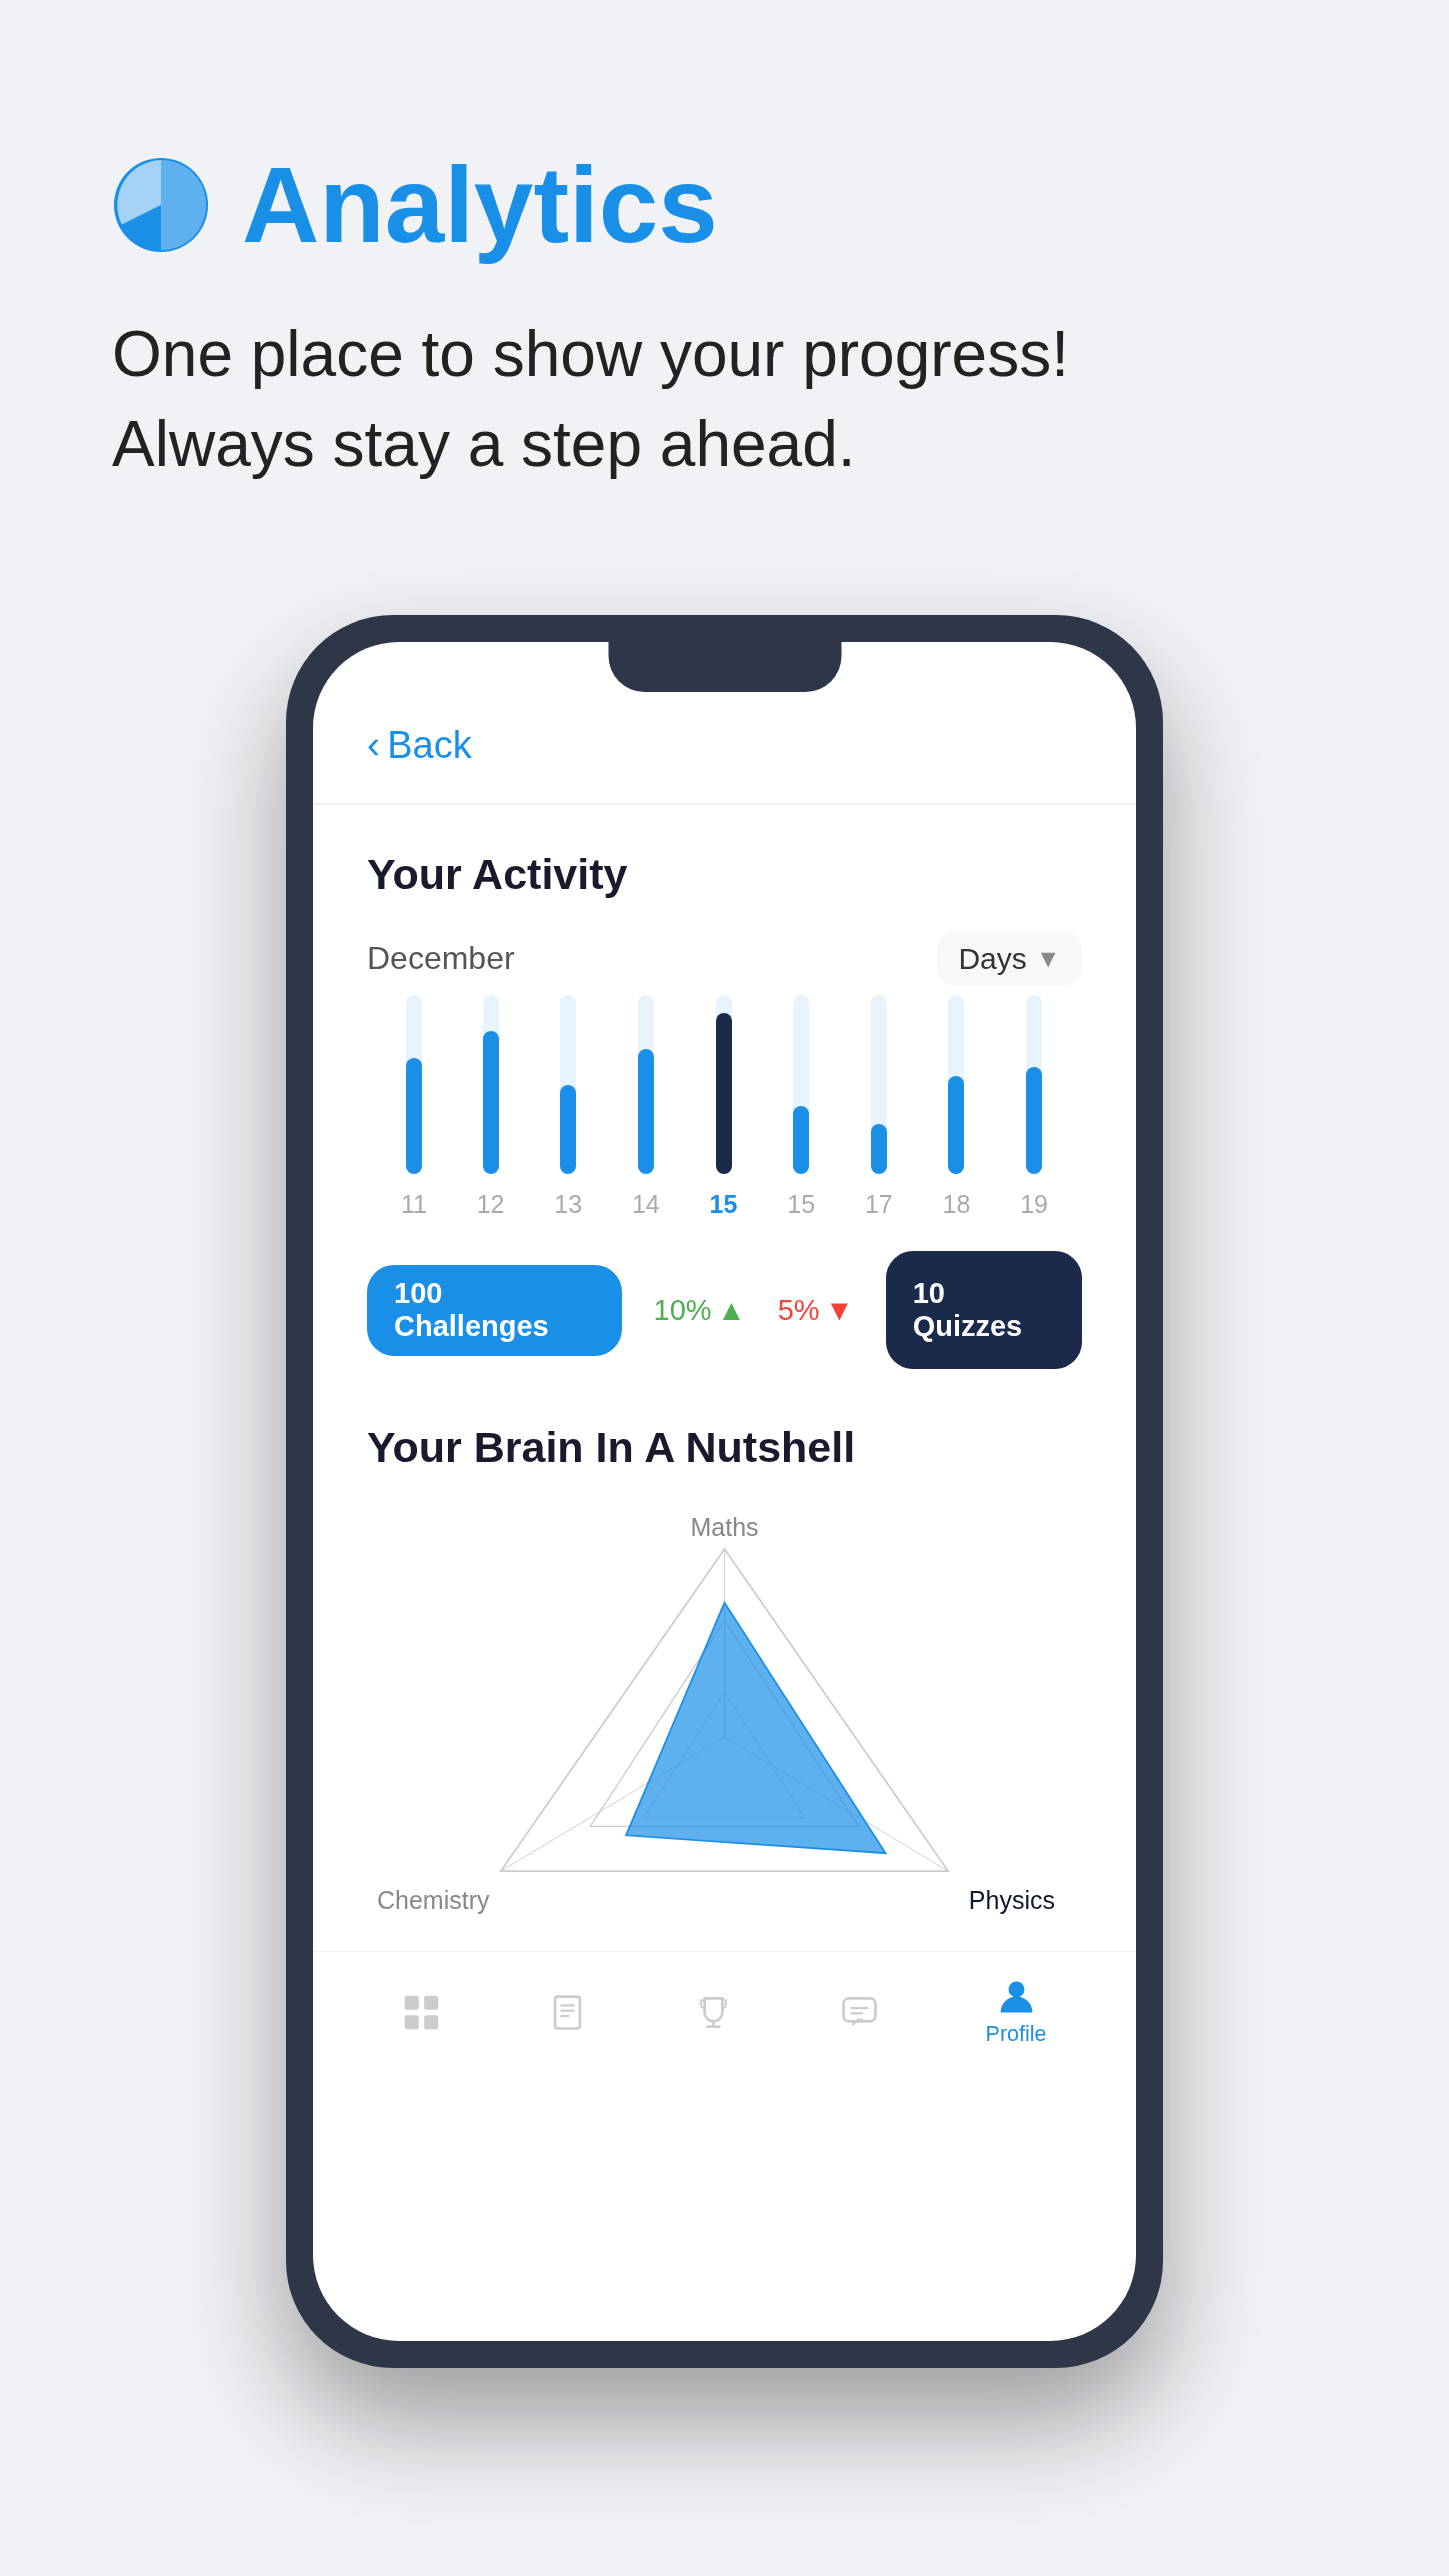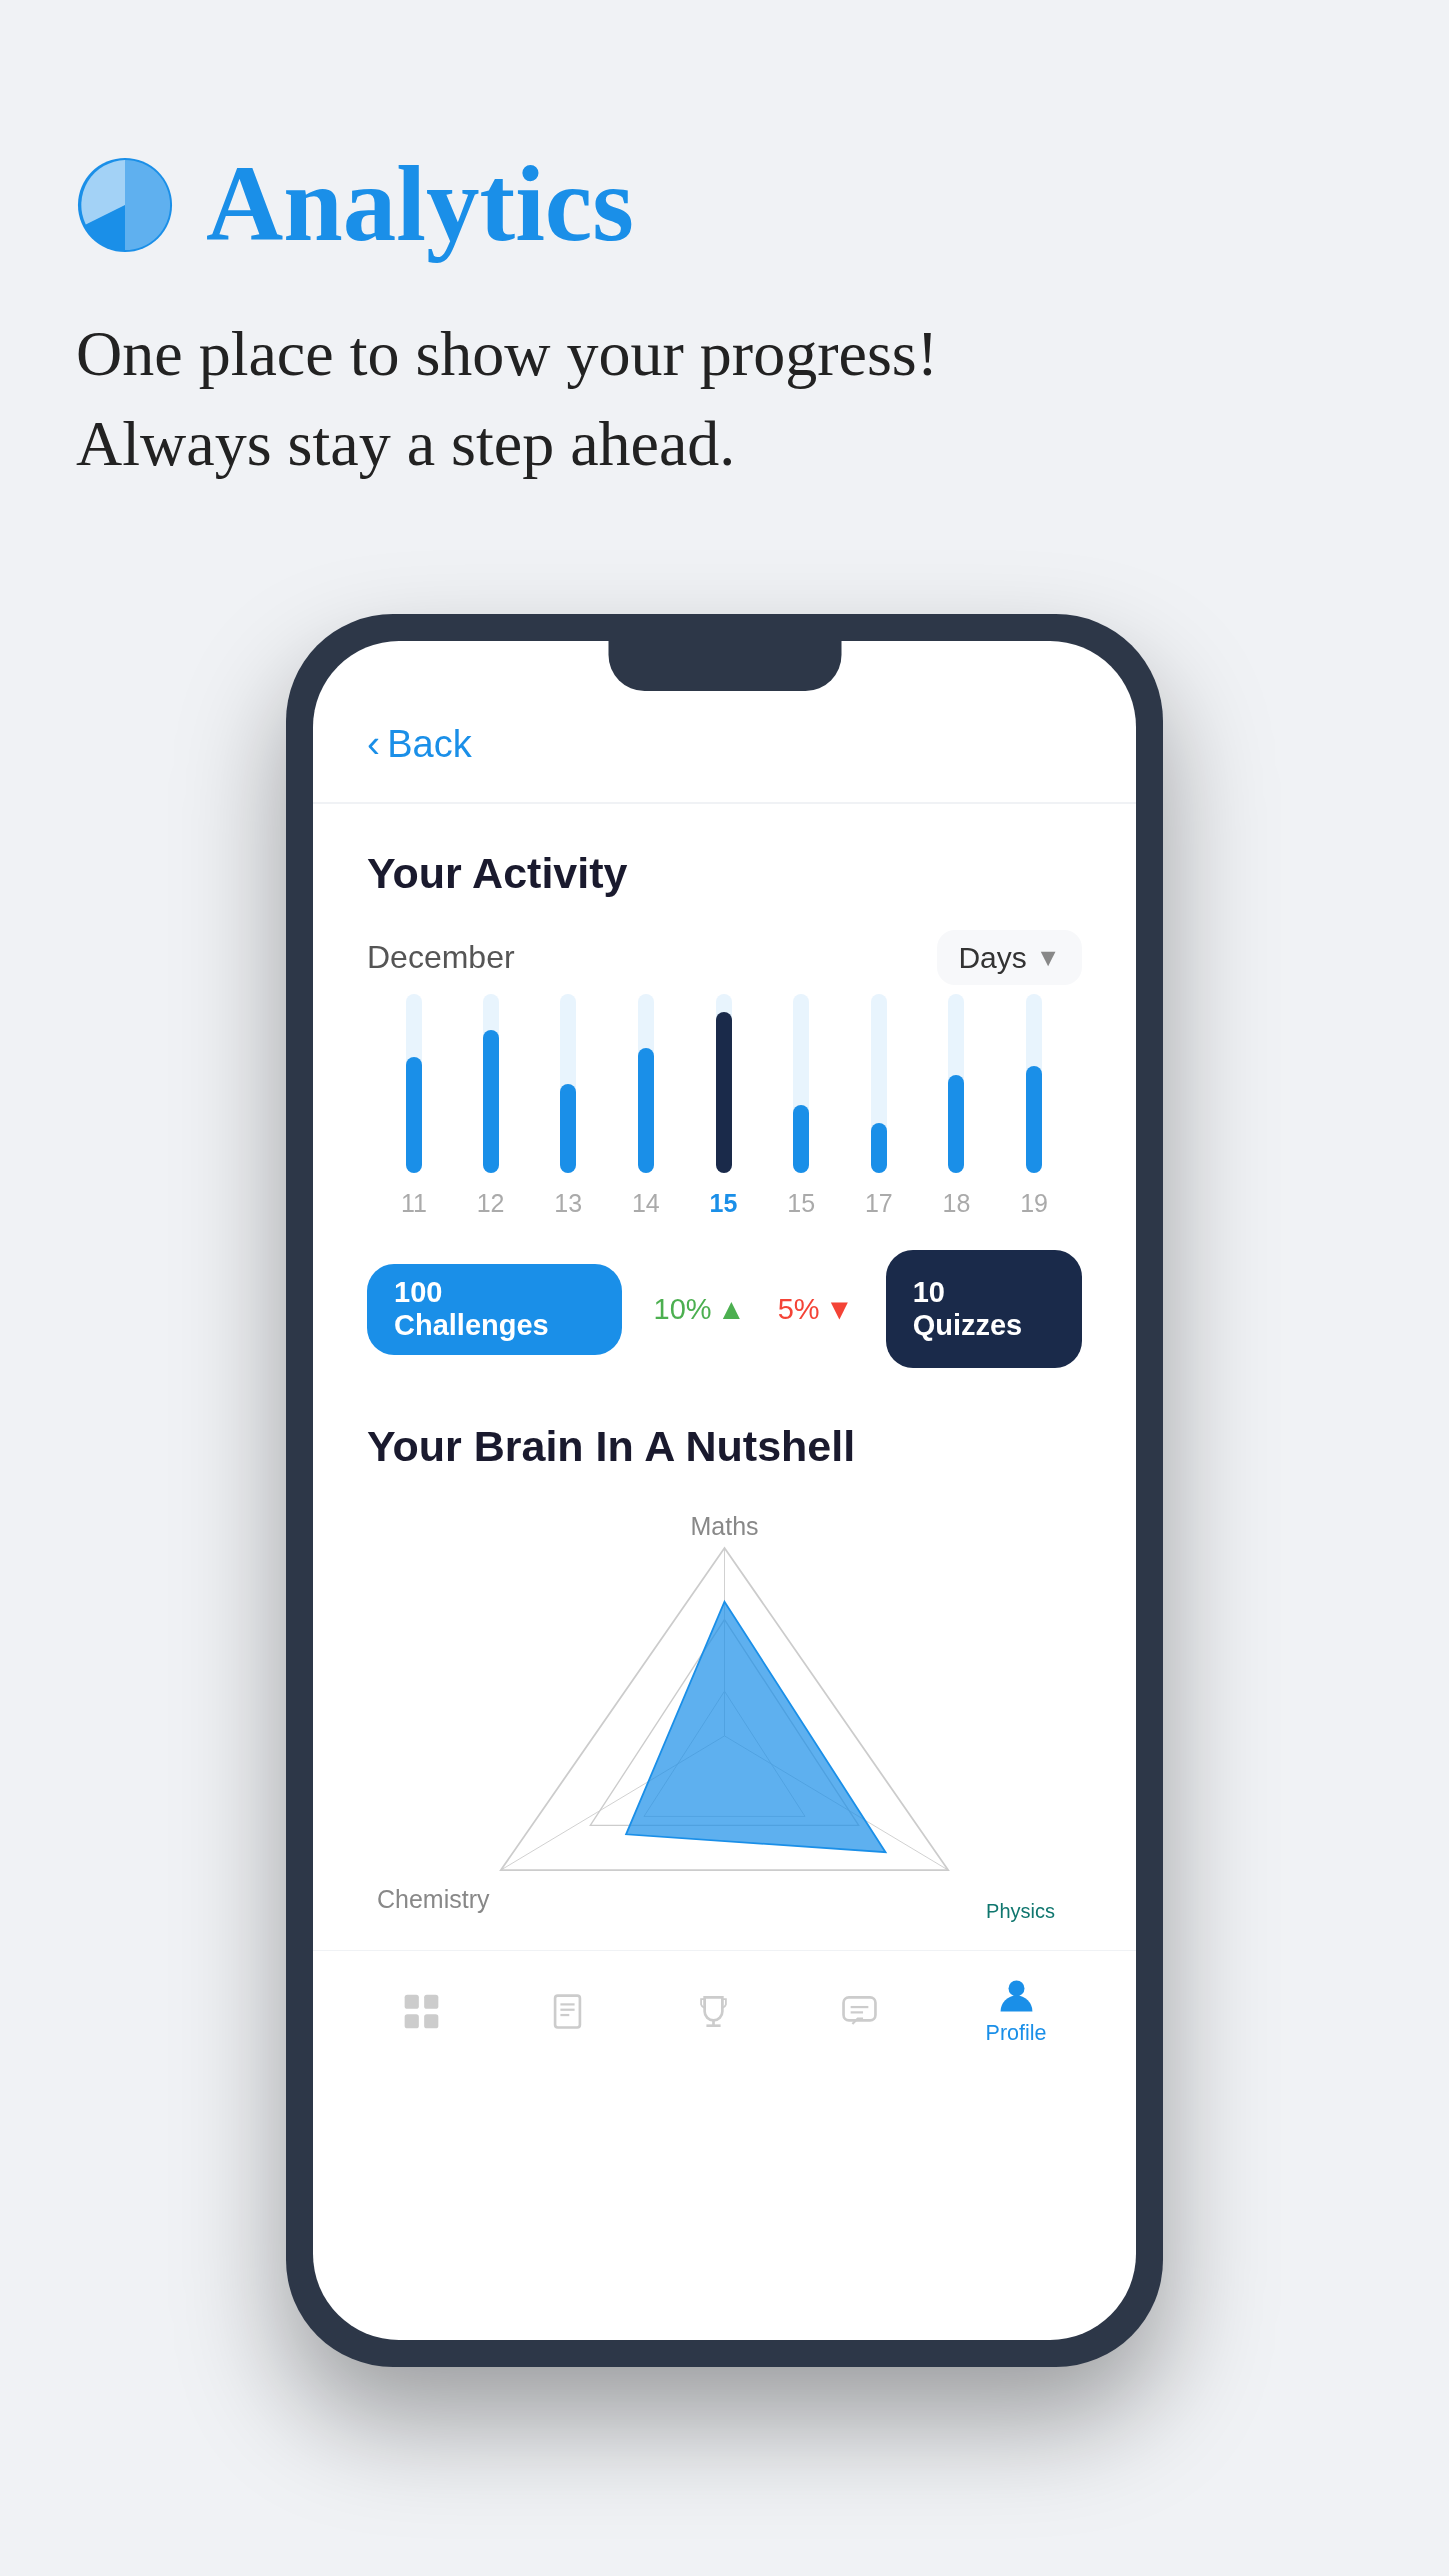--- a/index.html
+++ b/index.html
@@ -6,22 +6,21 @@
     body {
       background: #f0f2f5;
       font-family: -apple-system, BlinkMacSystemFont, 'Segoe UI', sans-serif;
       width: 1449px;
       min-height: 2576px;
       position: relative;
     }
 
     
     .page-header {
-      padding: 143px 112px 54px 76px;
-      font-family: Liberation Serif, serif;
+      padding: 143px 112px 54px 112px;
     }
     .header-title-row {
       display: flex;
       align-items: center;
       gap: 32px;
       margin-bottom: 43px;
     }
     .analytics-icon {
       width: 98px;
       height: 98px;
@@ -233,24 +232,24 @@
     }
     .radar-label-bl {
       position: absolute;
       bottom: 18px;
       left: 10px;
       font-size: 25px;
       color: #888;
     }
     .radar-label-br {
       position: absolute;
-      bottom: 9px;
+      bottom: 18px;
       right: 27px;
-      font-size: 20px;
-      color: #0f766e;
+      font-size: 25px;
+      color: #0f172a;
     }
 
     
     .bottom-nav {
       display: flex;
       justify-content: space-around;
       align-items: center;
       padding: 25px 36px;
       border-top: 0.9px solid #f0f2f5;
       background: #fff;

